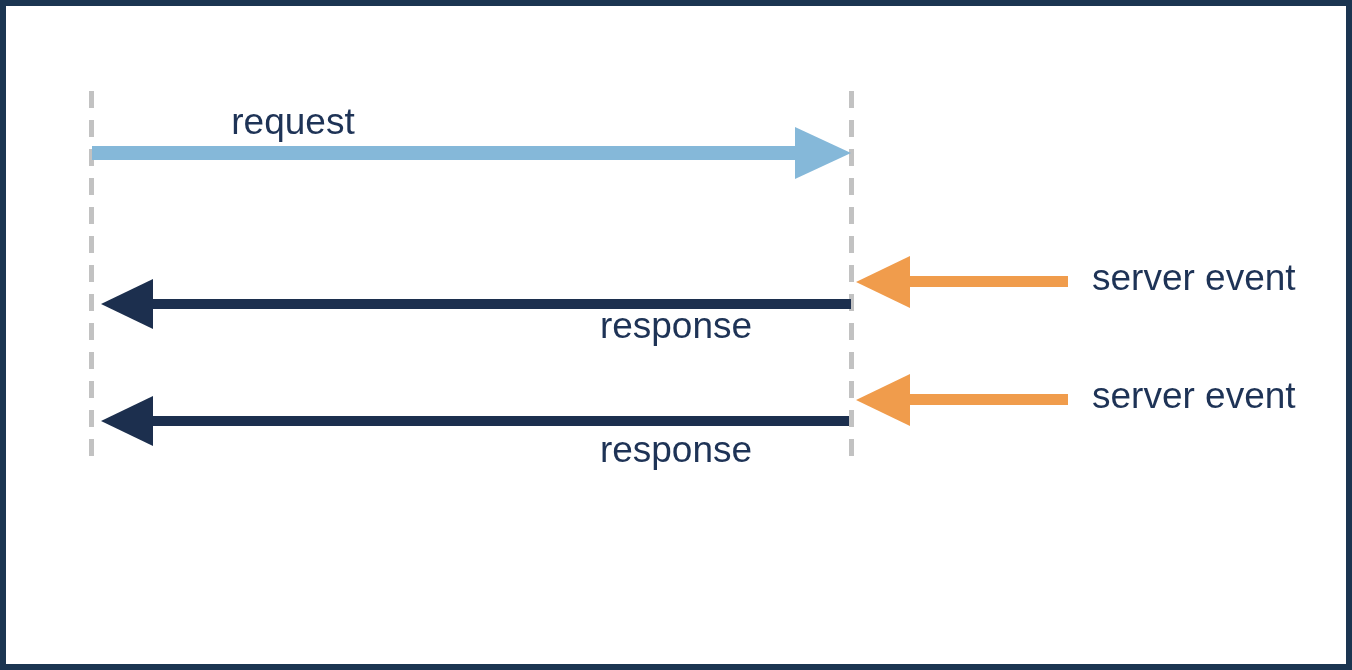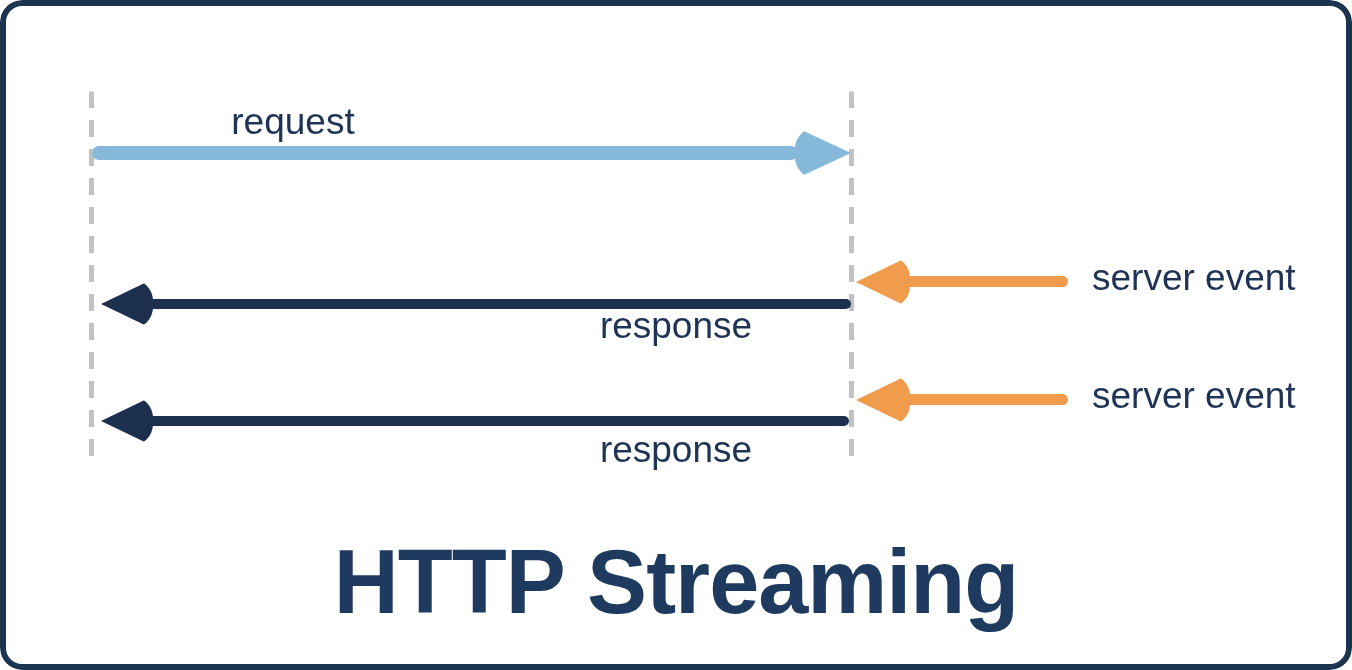--- a/index.html
+++ b/index.html
@@ -4,21 +4,21 @@
 <style>
   :root {
     --navy: #1c2f4e;
     --lightblue: #85b8d9;
     --orange: #f09c4c;
     --gray: #c2c2c2;
     --border: #1b3551;
     --label: #1e3356;
     --title: #1e3a5e;
   }
-  * { margin: 0; padding: 0; box-sizing: border-box; border-radius: 22px; }
+  * { margin: 0; padding: 0; box-sizing: border-box; }
   body {
     font-family: "Liberation Sans", sans-serif;
     background: #ffffff;
   }
   .canvas {
     position: relative;
     width: 1352px;
     height: 670px;
     background: #ffffff;
     border: 6px solid var(--border);
@@ -126,15 +126,14 @@
     <div class="head event2-head"></div>
     <div class="msg-label label-event2">server event</div>
   </div>
 
   <div>
     <div class="shaft response2-shaft"></div>
     <div class="head response2-head"></div>
     <div class="msg-label label-response2">response</div>
   </div>
 
-  <div class="diagram-title">HTTP Streaming</div>
 
 </div>
 
 </body></html>

